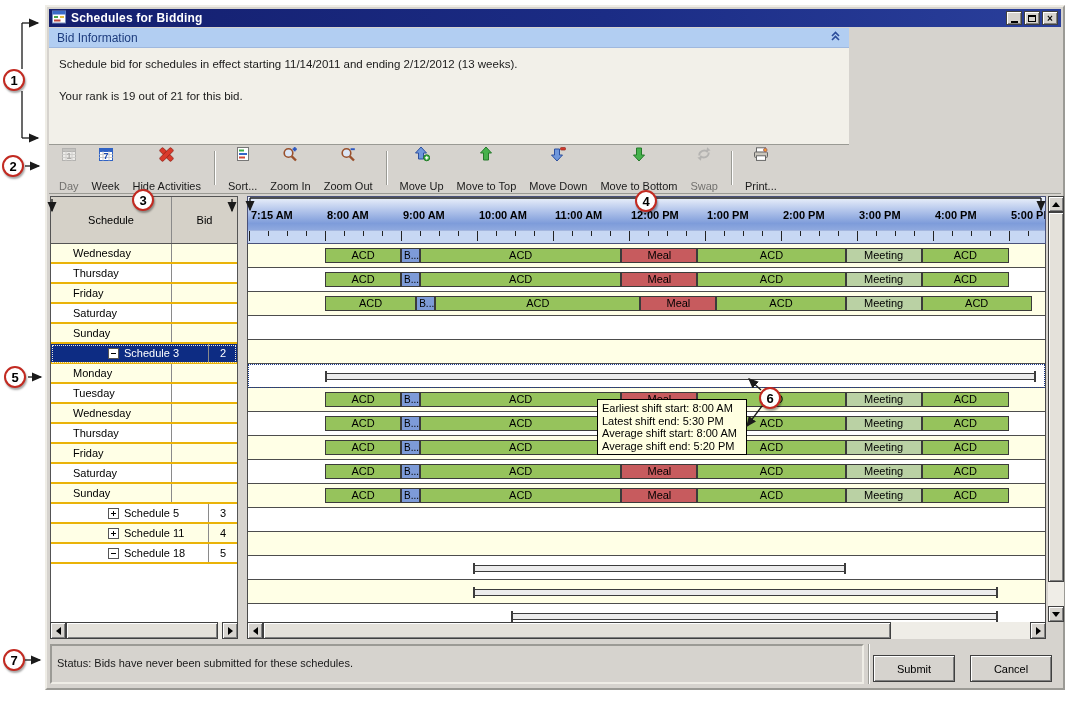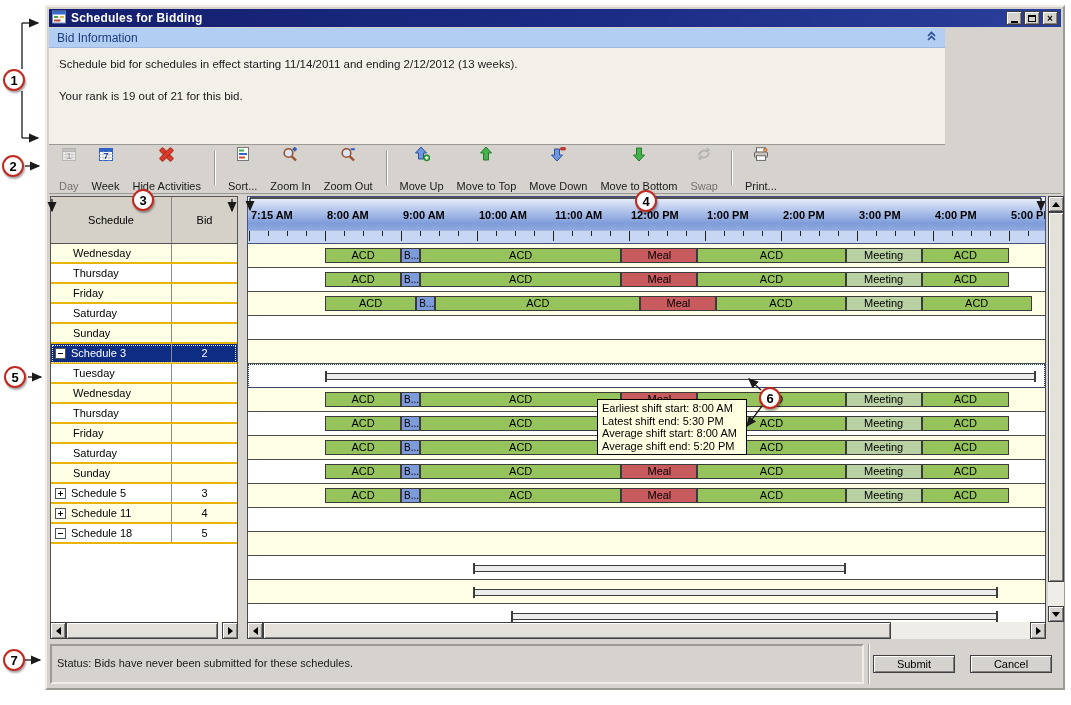--- a/index.html
+++ b/index.html
@@ -14,21 +14,21 @@
     color:#fff; font-weight:bold; font-size:12px; display:flex; align-items:center; padding:0 3px; }
   .titlebar .ttl { margin-left:4px; letter-spacing:.2px; }
   .tbtns { margin-left:auto; display:flex; gap:2px; }
   .tbtn { width:16px; height:14px; background:#D6D3CE; border:1px solid #404040;
     box-shadow:inset 1px 1px 0 #fff, inset -1px -1px 0 #808080;
     display:flex; align-items:center; justify-content:center; color:#000; font-size:10px; font-weight:bold; }
   .glyph-min { width:7px; height:2px; background:#000; margin-top:7px; }
   .glyph-max { width:8px; height:7px; border:1px solid #000; border-top:2px solid #000; }
 
   
-  .bidinfo { position:absolute; left:2px; top:21px; width:896px; height:117px; border-bottom:1px solid #9a9a94; }
+  .bidinfo { position:absolute; left:2px; top:21px; width:800px; height:117px; border-bottom:1px solid #9a9a94; }
   .bidinfo .hd { height:20px; background:#B2CEF2; color:#1D3C7E; font-size:12px;
     display:flex; align-items:center; padding:0 8px; border-bottom:1px solid #9FB8DE; }
   .bidinfo .hd .chev { margin-left:auto; cursor:pointer; }
   .bidinfo .bd { height:96px; background:#F2F0E9; padding:10px 10px 0 10px; color:#1a1a1a; font-size:11.5px; }
   .bidinfo .bd div { margin-bottom:20px; }
 
   
   .toolbar { position:absolute; left:2px; top:138px; width:1012px; height:49px;
     background:#D6D3CE; display:flex; align-items:center; padding:2px 2px 4px 4px;
     border-bottom:1px solid #9a9a94; }
@@ -44,21 +44,21 @@
     background:#D5D1C8; border:1px solid #545454; display:flex; }
   .table-header .th { display:flex; align-items:center; justify-content:center; font-size:11px; }
   .th.c1 { width:121px; border-right:1px solid #8a8a8a; }
   .th.c2 { flex:1; }
   .table-body { position:absolute; left:3px; top:237px; width:188px; height:378px;
     border-left:1px solid #545454; border-right:1px solid #545454; overflow:hidden; background:#fff; }
   .trow { display:flex; height:20px; border-bottom:2px solid #eab308; background:#fff; }
   .trow.alt { background:#FFFFE6; }
   .tcell { display:flex; align-items:center; }
   .tcell.name { width:121px; padding-left:22px; border-right:1px solid #8a8a8a; overflow:hidden; white-space:nowrap; }
-  .tcell.name.sched { padding-left:4px; }
+  .tcell.name.sched { padding-left:20px;margin-left:37px; }
   .tcell.bid { flex:1; justify-content:center; }
   .trow.sel { background:#0D2C83 !important; color:#fff; outline:1px dotted #EDE9D8; outline-offset:-2px; }
   .expander { position:relative; width:11px; height:11px; border:1px solid #555; background:#fff; margin-right:5px; flex:none; }
   .exh { position:absolute; left:2px; top:4px; width:5px; height:1px; background:#000; }
   .exv { position:absolute; left:4px; top:2px; width:1px; height:5px; background:#000; }
   .trow.sel .expander { outline:none; }
 
   
   .tl-header { position:absolute; left:200px; top:189px; width:799px; height:48px;
     border:1px solid #49517A; overflow:hidden; }
@@ -101,21 +101,21 @@
   .tri.down { border-top:5px solid #000; margin-bottom:-4px; }
   .hscroll-table { position:absolute; left:3px; top:615px; width:188px; height:17px; background:#EFEDE7; }
   .hscroll-tl { position:absolute; left:200px; top:615px; width:799px; height:17px; background:#EFEDE7; }
   .vscroll { position:absolute; left:1001px; top:189px; width:16px; height:426px; background:#EFEDE7; }
 
   
   .status-panel { position:absolute; left:3px; top:637px; width:814px; height:40px;
     background:#D6D3CE; border:2px inset #EFEDE6; padding:11px 5px; color:#1a1a1a; }
   .footer-div { position:absolute; left:821px; top:637px; width:2px; height:40px;
     border-left:1px solid #9a9a94; border-right:1px solid #fff; }
-  .btn { position:absolute; width:82px; height:18px; background:#D6D3CE; border:1px solid #404040;
+  .btn { position:absolute; width:82px; height:27px; background:#D6D3CE; border:1px solid #404040;
     box-shadow:inset 1px 1px 0 #fff, inset -1px -1px 0 #808080;
     font-size:11px; display:flex; align-items:center; justify-content:center; cursor:pointer; }
   .btn.submit { left:826px; top:648px; }
   .btn.cancel { left:923px; top:648px; }
 
   
   .callout { position:absolute; width:22px; height:22px; border-radius:50%;
     background:#fff; border:2px solid #C22A21; color:#000; font-size:13px; font-weight:bold;
     display:flex; align-items:center; justify-content:center; z-index:60;
     box-shadow:1px 2px 2px rgba(0,0,0,.35); }
@@ -333,20 +333,26 @@
         <div class="tcell bid"></div>
       </div>
       <div class="trow sel">
         <div class="tcell name sched">
           <span class="expander">
             <span class="exh"></span>
           </span>
           <span>Schedule 3</span>
         </div>
         <div class="tcell bid">2</div>
+      </div>
+      <div class="trow alt">
+        <div class="tcell name">
+          <span>Monday</span>
+        </div>
+        <div class="tcell bid"></div>
       </div>
       <div class="trow">
         <div class="tcell name">
           <span>Tuesday</span>
         </div>
         <div class="tcell bid"></div>
       </div>
       <div class="trow alt">
         <div class="tcell name">
           <span>Wednesday</span>

